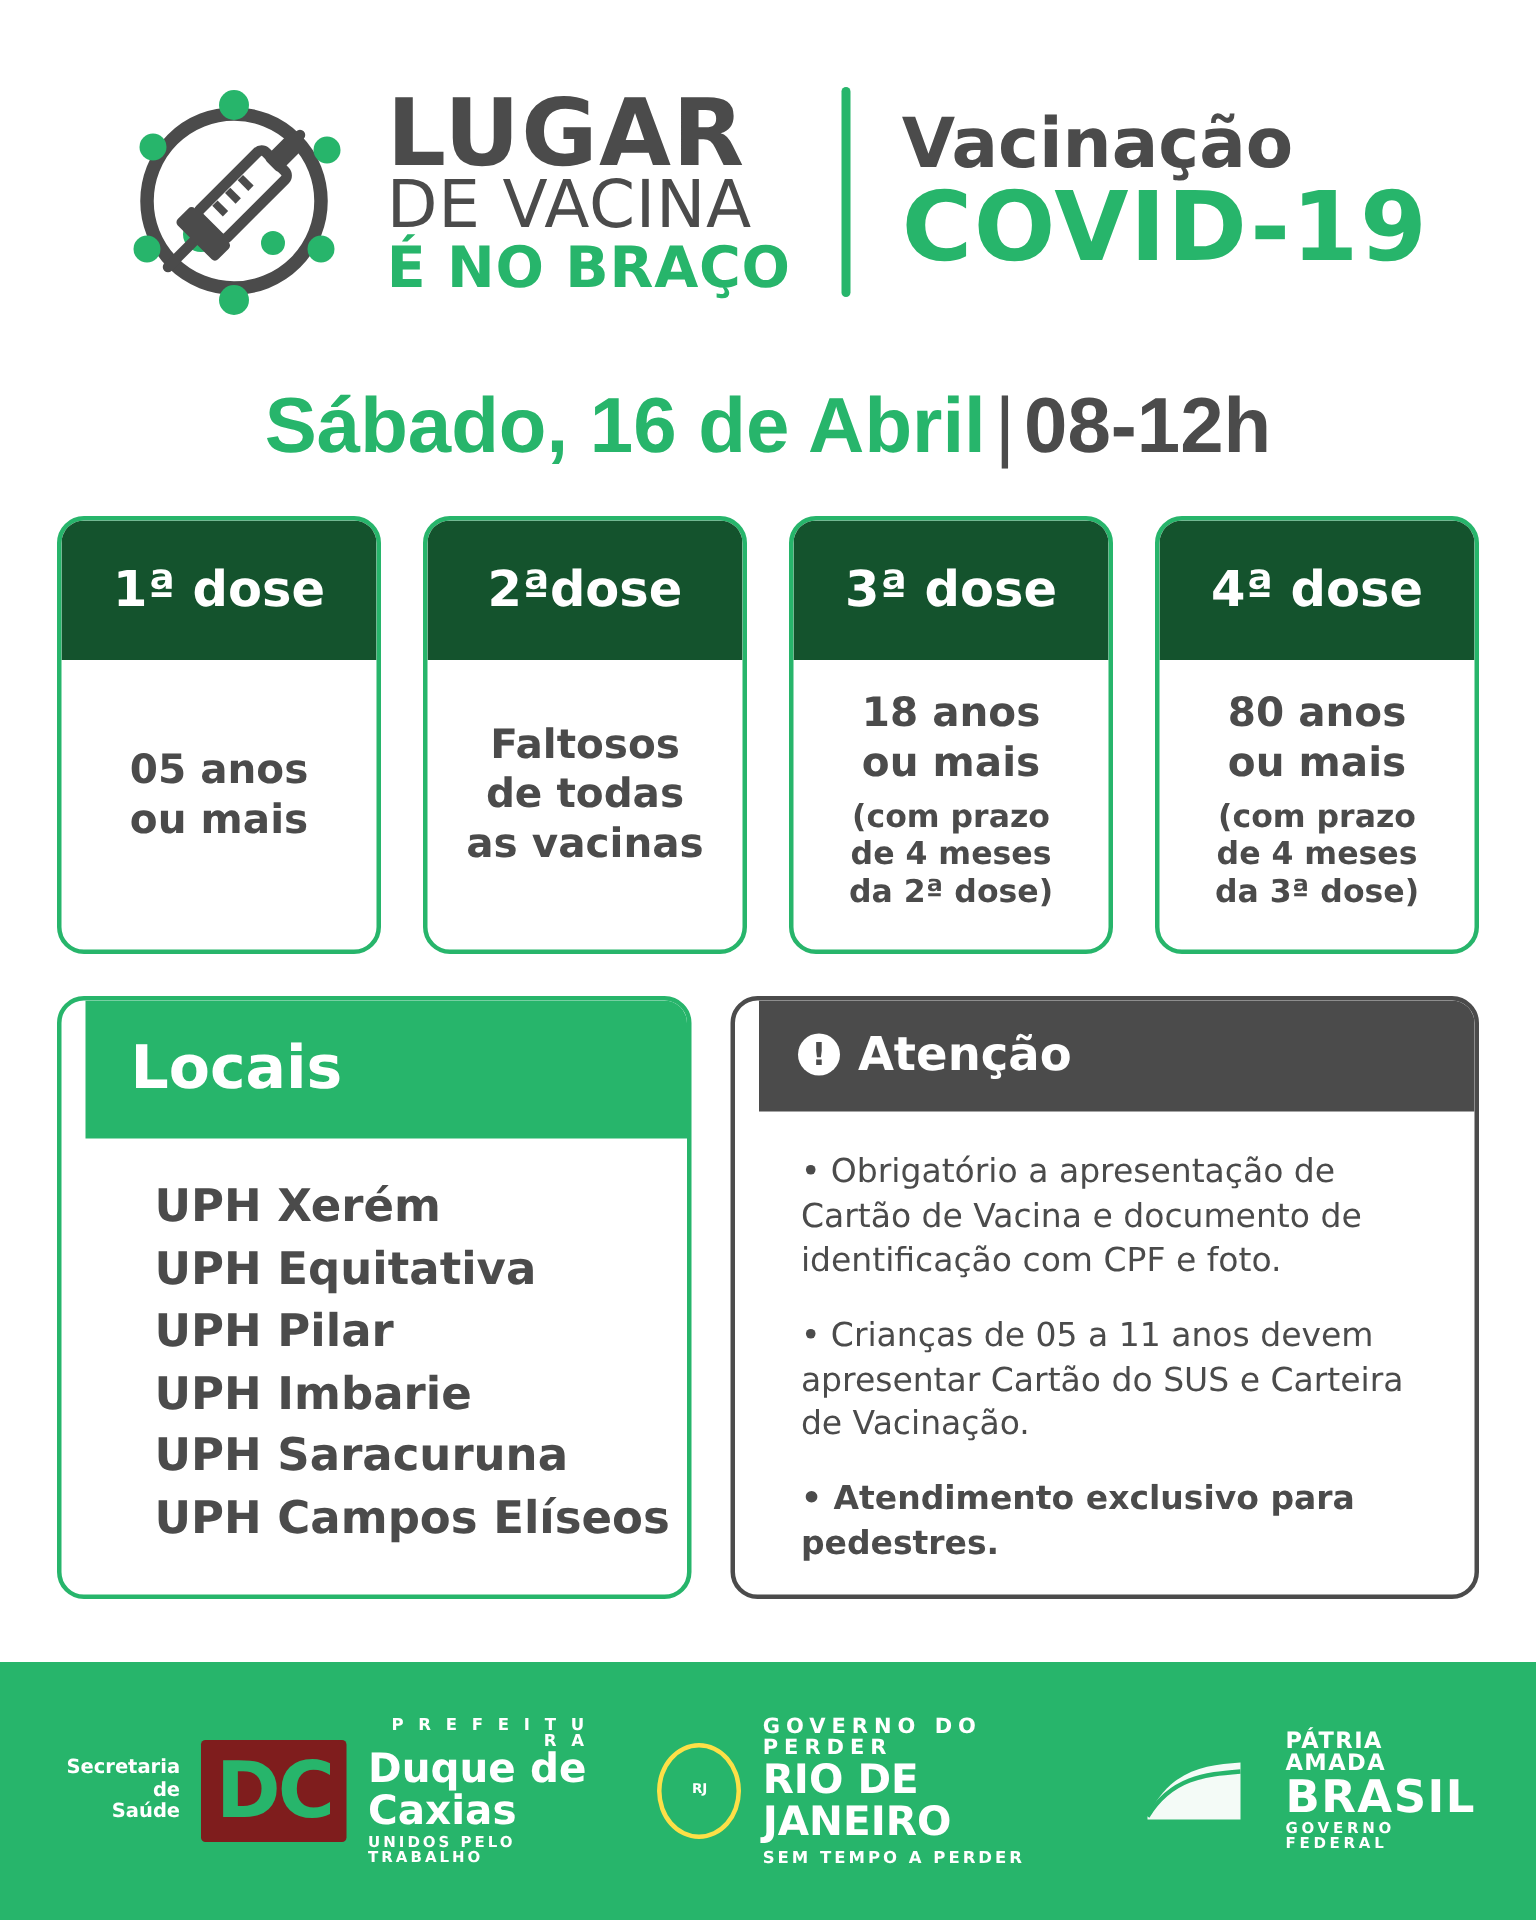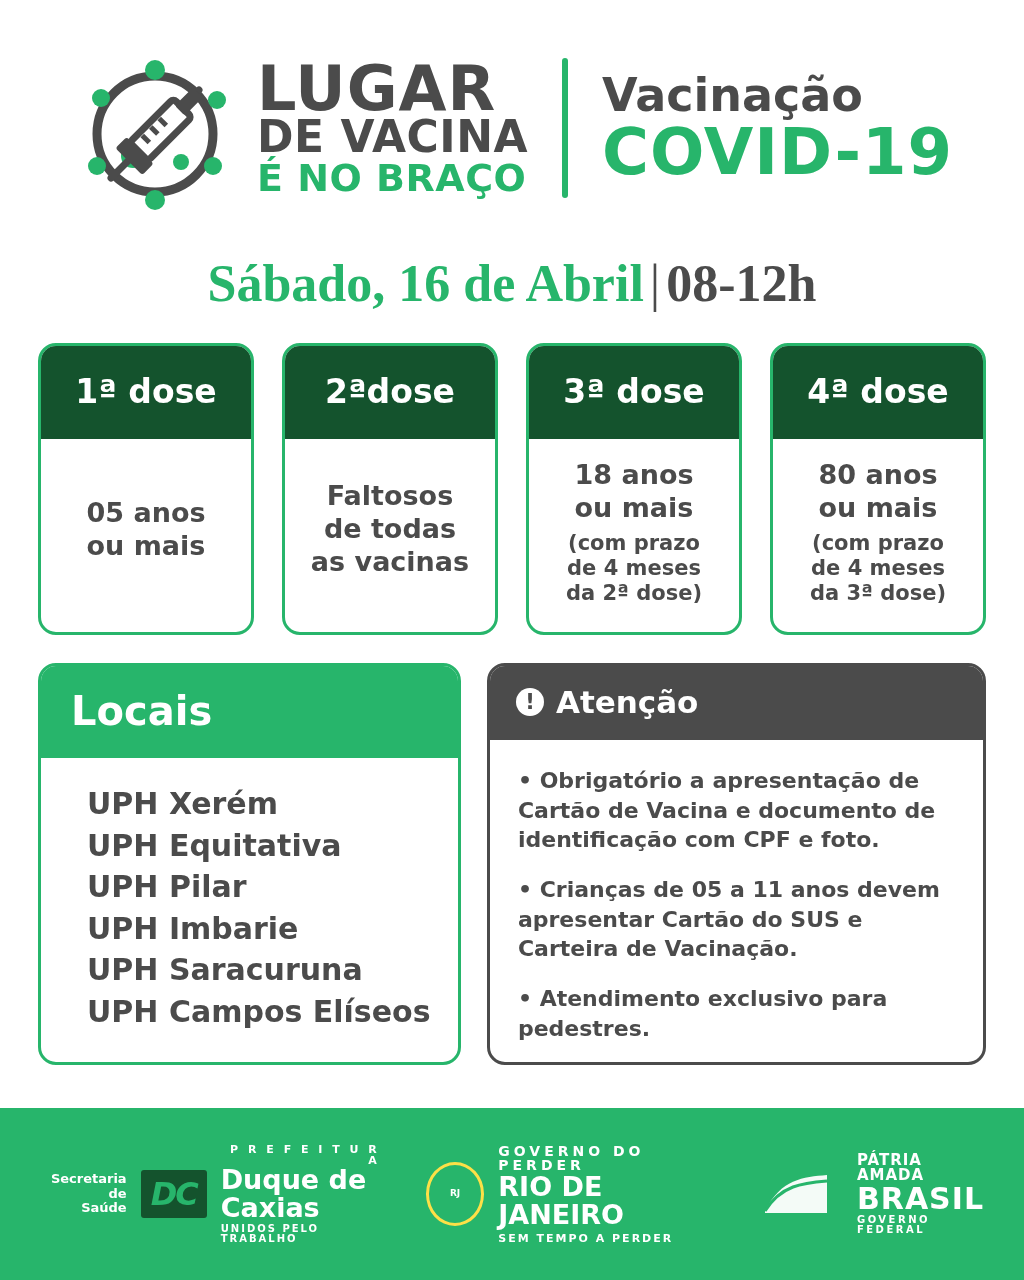--- a/index.html
+++ b/index.html
@@ -22,21 +22,21 @@
     padding: 44px 30px 10px 30px;
     gap: 18px;
   }
   .logo-mark { width: 168px; height: 168px; flex: 0 0 168px; }
   .logo-text { display: flex; flex-direction: column; align-items: flex-start; line-height: 0.92; }
   .logo-l1 {
     font-size: 62px; font-weight: 800; color: #4b4b4b; letter-spacing: 1px;
     font-family: "DejaVu Sans", sans-serif;
   }
   .logo-l2 {
-    font-size: 44px; font-weight: 700; color: #4b4b4b; letter-spacing: 0.5px;
+    font-size: 44px; font-weight: 400; color: #4b4b4b; letter-spacing: 0.5px;
     font-family: "DejaVu Sans", sans-serif;
   }
   .logo-l3 {
     font-size: 38px; font-weight: 800; color: #27b56b; letter-spacing: 0.5px;
     font-family: "DejaVu Sans", sans-serif;
     margin-top: 4px;
   }
   .divider-v {
     width: 6px; height: 140px; background: #27b56b; border-radius: 3px;
     margin: 0 16px;
@@ -49,21 +49,21 @@
   .title-big {
     font-size: 64px; font-weight: 800; color: #27b56b; letter-spacing: 1px;
     font-family: "DejaVu Sans", sans-serif;
     margin-top: 2px;
   }
 
   
   .dateline {
     text-align: center;
     padding: 32px 0 30px 0;
-    font-family: Liberation Serif, serif;
+    font-family: Liberation Sans, sans-serif;
     font-size: 52px; font-weight: 800;
     white-space: nowrap;
   }
   .dateline .d-green { color: #27b56b; }
   .dateline .d-sep { color: #4b4b4b; font-weight: 400; margin: 0 6px; }
   .dateline .d-grey { color: #4b4b4b; }
 
   
   .doses {
     display: grid;
@@ -111,20 +111,21 @@
     display: grid;
     grid-template-columns: 1fr 1.18fr;
     gap: 26px;
     padding: 28px 38px 0 38px;
   }
   .panel {
     border-radius: 18px;
     overflow: hidden;
     display: flex; flex-direction: column;
     min-height: 362px;
+    padding-left: 16px;
   }
   .panel-locais { border: 3px solid #27b56b; background: #fff; }
   .panel-aten { border: 3px solid #4b4b4b; background: #fff; }
   .panel-head-green {
     background: #27b56b; color: #fff;
     font-family: "DejaVu Sans", sans-serif; font-weight: 800;
     font-size: 40px; padding: 22px 0 24px 30px;
   }
   .panel-head-grey {
     background: #4b4b4b; color: #fff;
@@ -145,46 +146,45 @@
     display: flex; flex-direction: column; gap: 2px;
   }
   .locais-list li {
     list-style: none;
     font-family: "DejaVu Sans", sans-serif;
     font-weight: 800; font-size: 30px; color: #4b4b4b; line-height: 1.32;
   }
   .aten-body { padding: 26px 26px 18px 28px; display: flex; flex-direction: column; gap: 20px; }
   .aten-item {
     font-family: "DejaVu Sans", sans-serif;
-    font-size: 22px; color: #4b4b4b; line-height: 1.35; font-weight: 700;
+    font-size: 22px; color: #4b4b4b; line-height: 1.35; font-weight: 400;
   }
   .aten-item.bold { font-weight: 800; }
 
   
   .footer {
     margin-top: auto;
     background: #27b56b;
     height: 172px;
     display: flex; align-items: center; justify-content: center;
     gap: 46px;
     padding: 0 40px;
   }
   .f-sec { display: flex; align-items: center; gap: 14px; }
   .f-sec-label {
     color: #ffffff; font-family: "DejaVu Sans", sans-serif;
     font-size: 13px; font-weight: 700; text-align: right; line-height: 1.15;
     white-space: pre-line;
   }
   .dc-mark {
-    background: #14532d; color: #27b56b;
+    background: #7f1d1d; color: #27b56b;
     font-family: "DejaVu Sans", sans-serif; font-weight: 800;
-    font-size: 32px; line-height: 1;
+    font-size: 52px; line-height: 1;
     padding: 8px 10px; border-radius: 3px;
     letter-spacing: -2px;
-    font-style: italic;
   }
   .f-stack { display: flex; flex-direction: column; line-height: 1.03; color: #ffffff; }
   .f-kicker {
     font-size: 11px; letter-spacing: 3px; font-weight: 700;
     font-family: "DejaVu Sans", sans-serif;
     text-align: right;
   }
   .f-main {
     font-size: 27px; font-weight: 800; font-family: "DejaVu Sans", sans-serif;
   }

